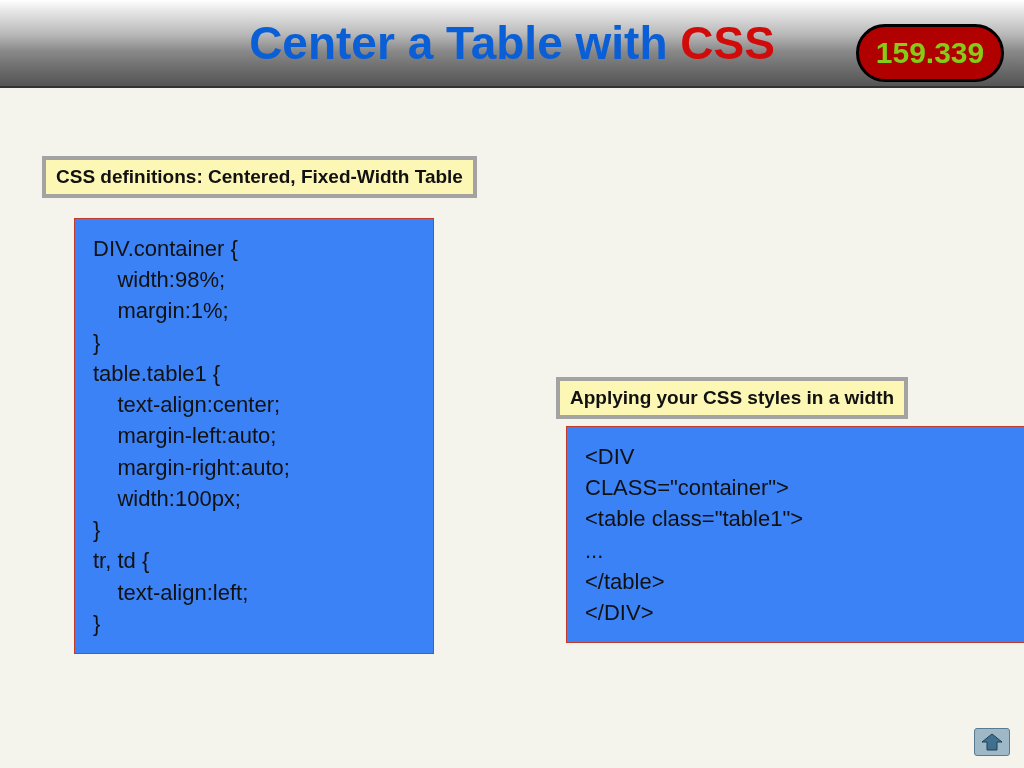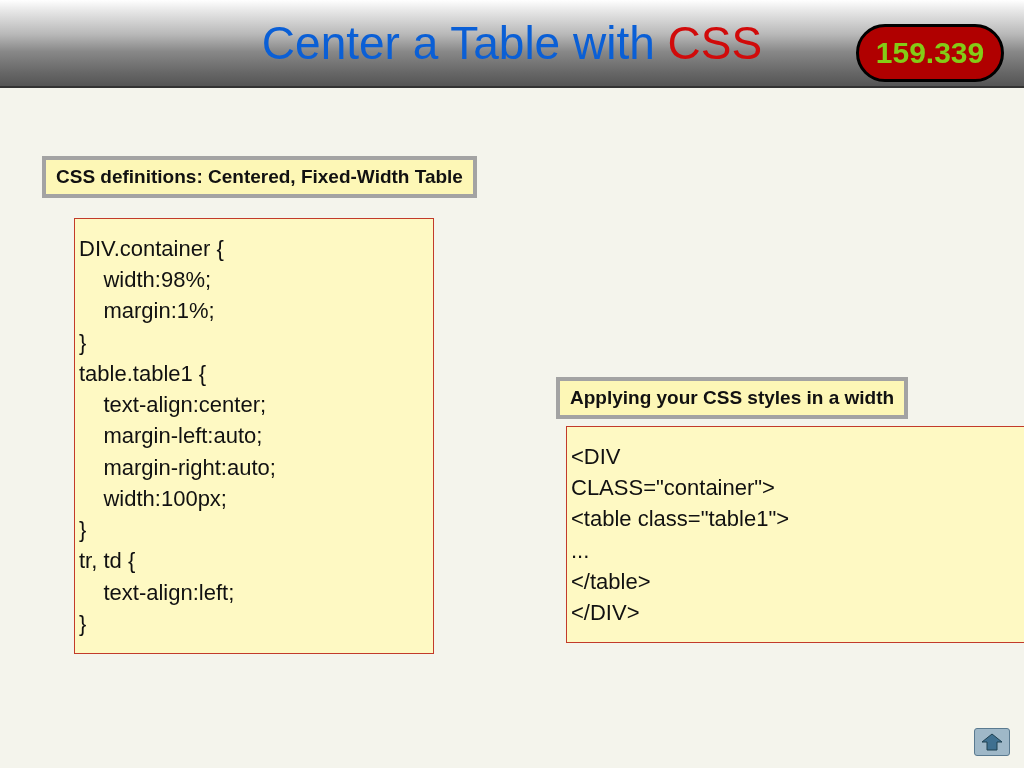--- a/index.html
+++ b/index.html
@@ -16,21 +16,21 @@
     background: linear-gradient(to bottom,
       #ffffff 0%, #e8e8e8 12%, #b8b8b8 40%,
       #888888 60%, #666666 85%, #555555 100%);
     display: flex;
     align-items: center;
     justify-content: center;
     border-bottom: 2px solid #333;
   }
   .title {
     font-size: 46px;
-    font-weight: 400;
+    font-weight: 700;
     letter-spacing: 0px;
     white-space: nowrap;
   }
   .title .t-blue { color: #0a5fd6; }
   .title .t-red  { color: #d10a0a; }
   .badge {
     position: absolute;
     right: 20px;
     top: 24px;
     width: 148px;
@@ -52,23 +52,23 @@
     border: 4px solid #a3a3a3;
     padding: 6px 10px;
     font-size: 19px;
     font-weight: 700;
     color: #111;
   }
   #lbl1 { left: 42px; top: 68px; }
   #lbl2 { left: 556px; top: 289px; }
   .code-box {
     position: absolute;
-    background: #fef9c3;
+    background: #3b82f6;
     border: 1.5px solid #c23a2a;
-    padding: 14px 4px;
+    padding: 14px 18px;
     font-family: Arial, Helvetica, sans-serif;
     font-size: 22px;
     line-height: 1.42;
     color: #111;
     white-space: pre;
   }
   #code1 { left: 74px;  top: 130px; width: 360px; }
   #code2 { left: 566px; top: 338px; width: 484px; }
   .footer-url {
     position: absolute;

